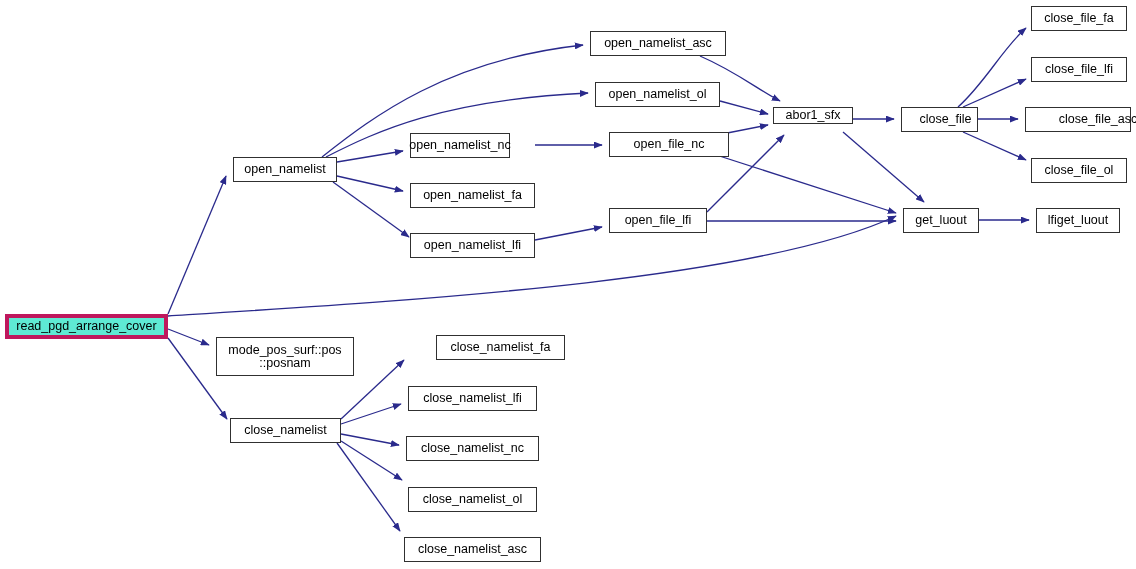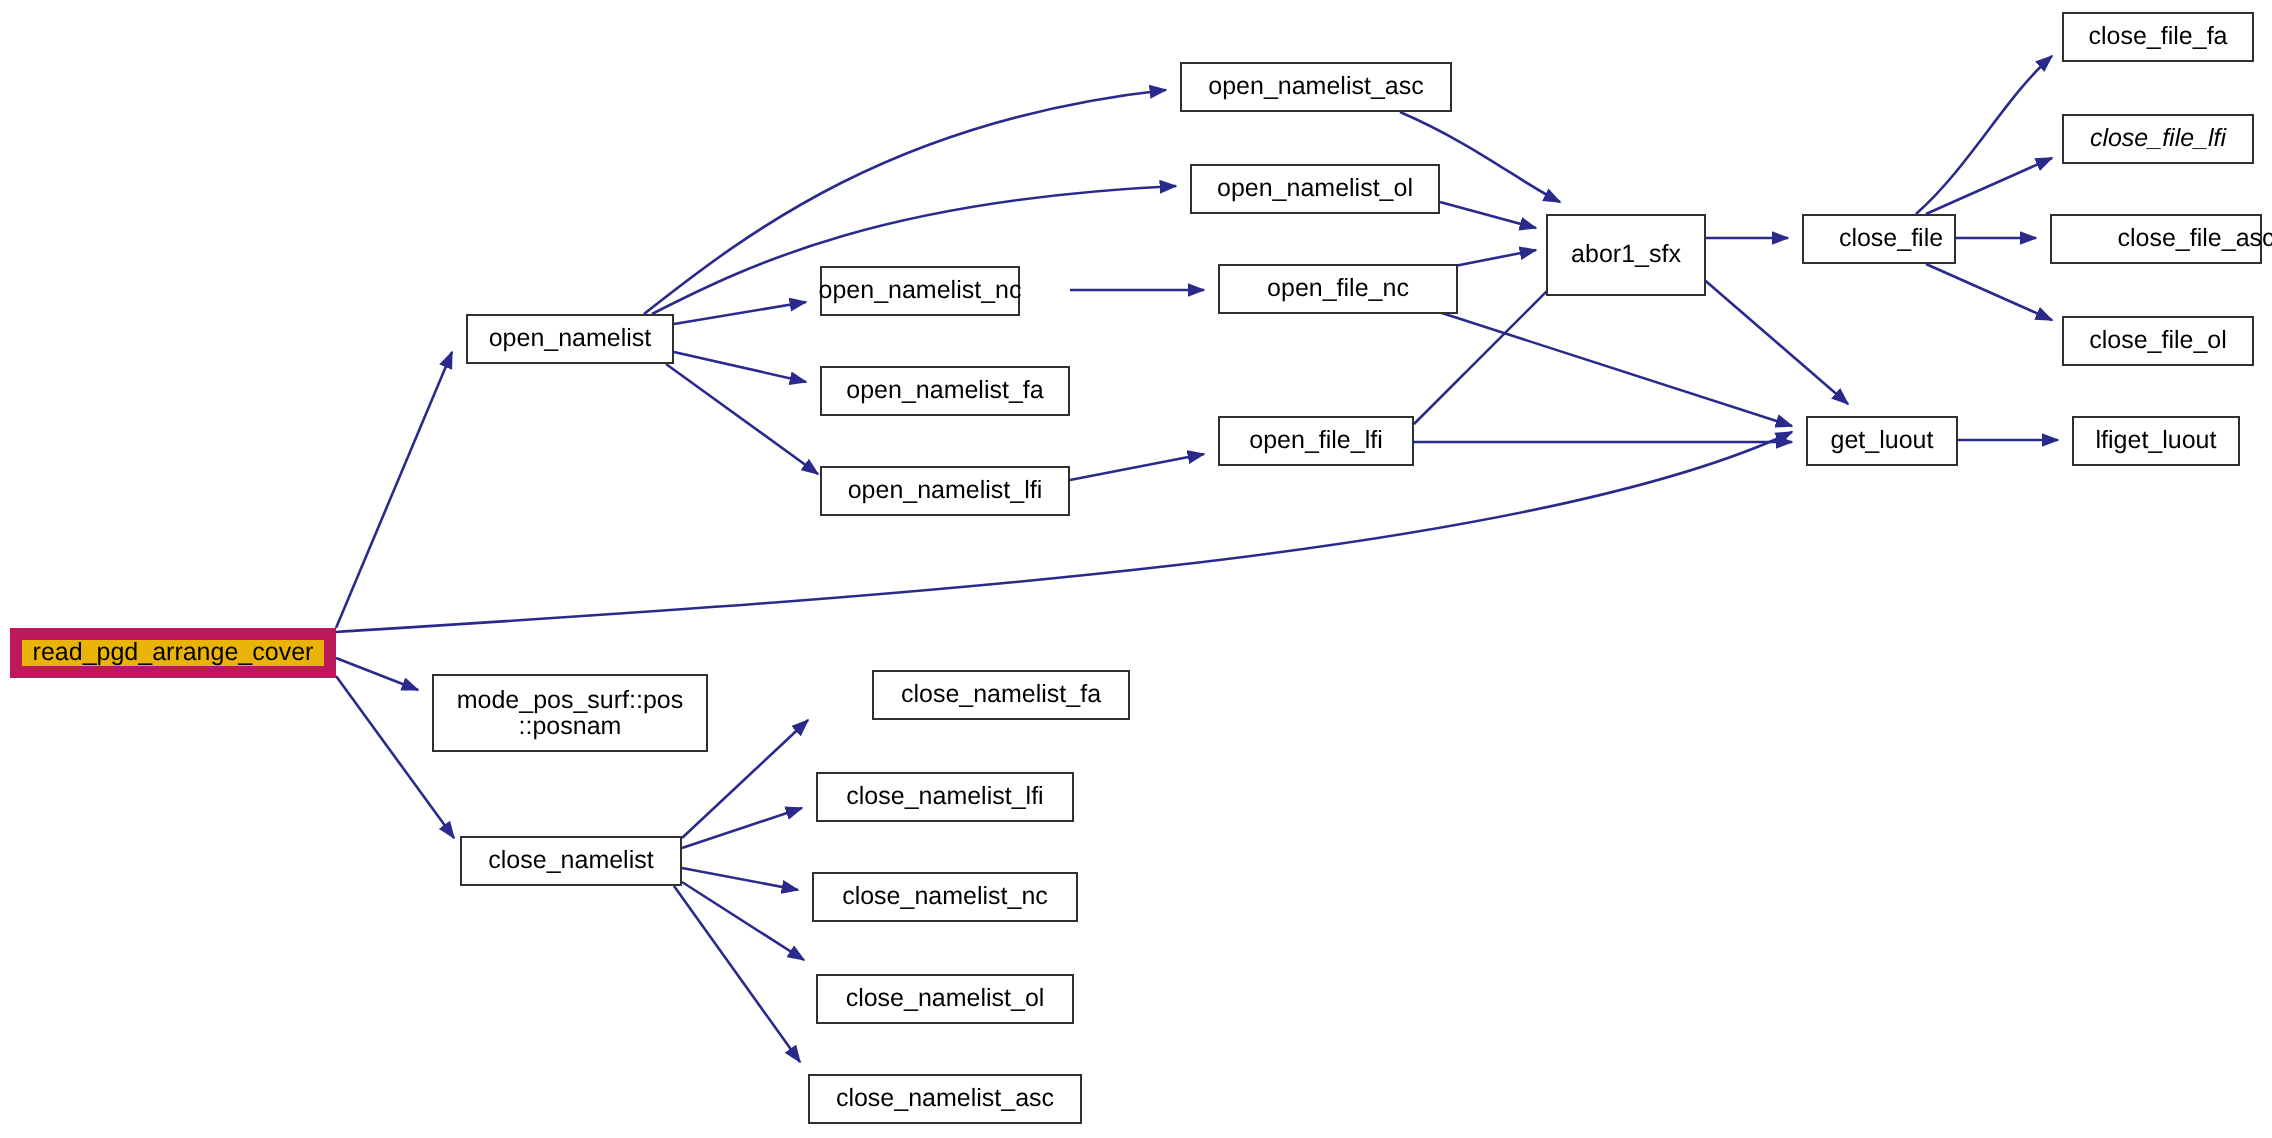--- a/index.html
+++ b/index.html
@@ -4,21 +4,21 @@
 <style>
   html,body{margin:0;padding:0;background:#ffffff;}
   body{width:1136px;height:569px;overflow:hidden;
        font-family:"Liberation Sans","DejaVu Sans",sans-serif;}
   #canvas{position:relative;width:1136px;height:569px;}
   svg#edges{position:absolute;left:0;top:0;width:1136px;height:569px;}
   .node{position:absolute;box-sizing:border-box;border:1px solid #303030;
         background:#ffffff;display:flex;align-items:center;justify-content:center;
         text-align:center;color:#000000;font-size:12.5px;line-height:13px;
         white-space:pre-line;letter-spacing:0px;}
-  .node.root{background:#eab308;border:6px solid #be185d;}
+  .node.root{background:#5eead4;border:4px solid #be185d;}
   .node span{display:block;}
 </style>
 </head>
 <body>
 
 <div id="canvas">
   <svg id="edges" viewBox="0 0 1136 569" xmlns="http://www.w3.org/2000/svg">
     <defs>
       <marker id="arrow" markerWidth="9" markerHeight="7" refX="8.2" refY="3.5" orient="auto" markerUnits="userSpaceOnUse">
         <path d="M0,0 L9,3.5 L0,7 z" fill="#2a2a8c"></path>
@@ -62,25 +62,25 @@
       <div class="node" style="left: 216px; top: 337px; width: 138px; height: 39px;"><span>mode_pos_surf::pos
 ::posnam</span></div>
       <div class="node" style="left: 230px; top: 418px; width: 111px; height: 25px;"><span>close_namelist</span></div>
       <div class="node" style="left: 410px; top: 133px; width: 100px; height: 25px;"><span>open_namelist_nc</span></div>
       <div class="node" style="left: 410px; top: 183px; width: 125px; height: 25px;"><span>open_namelist_fa</span></div>
       <div class="node" style="left: 410px; top: 233px; width: 125px; height: 25px;"><span>open_namelist_lfi</span></div>
       <div class="node" style="left: 590px; top: 31px; width: 136px; height: 25px;"><span>open_namelist_asc</span></div>
       <div class="node" style="left: 595px; top: 82px; width: 125px; height: 25px;"><span>open_namelist_ol</span></div>
       <div class="node" style="left: 609px; top: 132px; width: 120px; height: 25px;"><span>open_file_nc</span></div>
       <div class="node" style="left: 609px; top: 208px; width: 98px; height: 25px;"><span>open_file_lfi</span></div>
-      <div class="node" style="left: 773px; top: 107px; width: 80px; height: 41px;"><span>abor1_sfx</span></div>
+      <div class="node" style="left: 773px; top: 107px; width: 80px; height: 17px;"><span>abor1_sfx</span></div>
       <div class="node" style="left: 901px; top: 107px; width: 77px; height: 25px; padding-left: 12px;"><span>close_file</span></div>
       <div class="node" style="left: 903px; top: 208px; width: 76px; height: 25px;"><span>get_luout</span></div>
       <div class="node" style="left: 1031px; top: 6px; width: 96px; height: 25px;"><span>close_file_fa</span></div>
-      <div class="node" style="left: 1031px; top: 57px; width: 96px; height: 25px; font-style: italic;"><span>close_file_lfi</span></div>
+      <div class="node" style="left: 1031px; top: 57px; width: 96px; height: 25px;"><span>close_file_lfi</span></div>
       <div class="node" style="left: 1025px; top: 107px; width: 106px; height: 25px; padding-left: 40px;"><span>close_file_asc</span></div>
       <div class="node" style="left: 1031px; top: 158px; width: 96px; height: 25px;"><span>close_file_ol</span></div>
       <div class="node" style="left: 1036px; top: 208px; width: 84px; height: 25px;"><span>lfiget_luout</span></div>
       <div class="node" style="left: 408px; top: 335px; width: 129px; height: 25px; margin-left: 28px;"><span>close_namelist_fa</span></div>
       <div class="node" style="left: 408px; top: 386px; width: 129px; height: 25px;"><span>close_namelist_lfi</span></div>
       <div class="node" style="left: 406px; top: 436px; width: 133px; height: 25px;"><span>close_namelist_nc</span></div>
       <div class="node" style="left: 408px; top: 487px; width: 129px; height: 25px; text-align: right;"><span>close_namelist_ol</span></div>
       <div class="node" style="left: 404px; top: 537px; width: 137px; height: 25px;"><span>close_namelist_asc</span></div>
     </div>
 </div>

